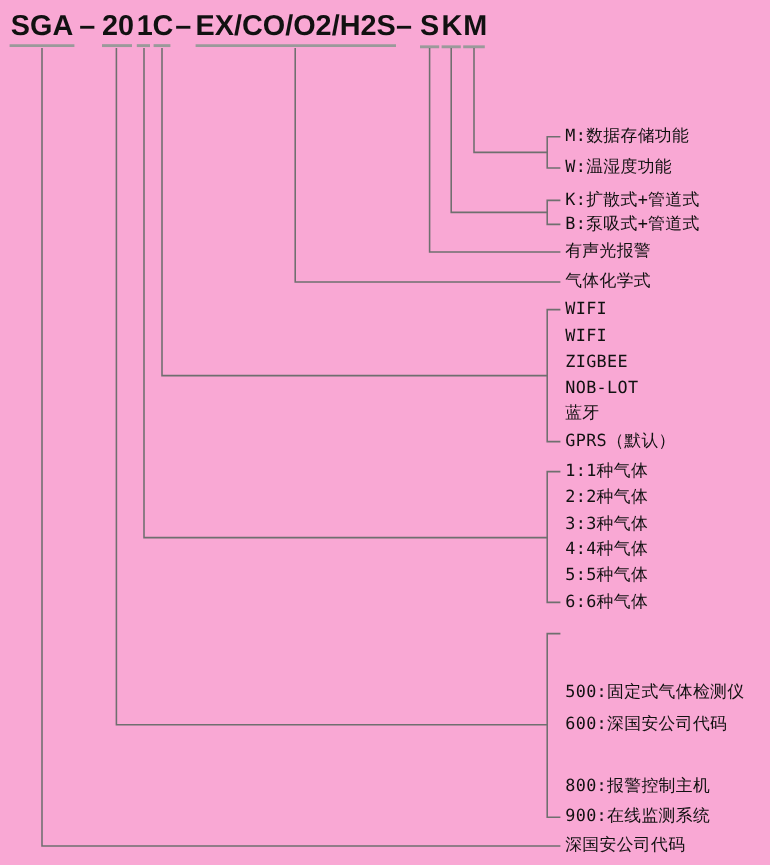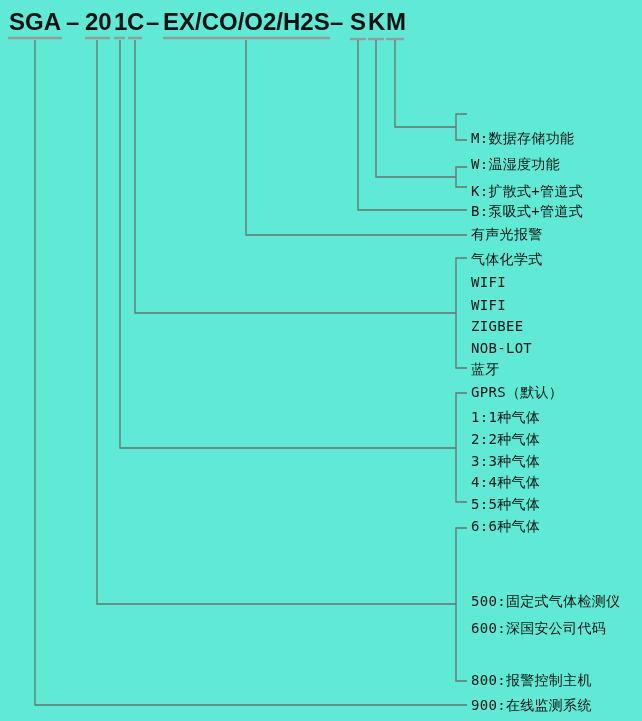--- a/index.html
+++ b/index.html
@@ -1,20 +1,20 @@
 <!DOCTYPE html>
 <html><head>
 <meta charset="utf-8">
 <style>
   html, body { margin: 0; padding: 0; background: #ffffff; }
   .canvas {
     position: relative;
     width: 642px;
     height: 721px;
-    background: #5eead4;
+    background: #f9a8d4;
     overflow: hidden;
     font-family: "DejaVu Sans Mono", monospace;
   }
   svg.lines { position: absolute; left: 0; top: 0; }
   .title {
     position: absolute;
     left: 0; top: 8px;
     width: 642px; height: 30px;
     font-family: "Liberation Sans", sans-serif;
     font-weight: 700;
@@ -25,21 +25,20 @@
   .tseg { position: absolute; top: 0; line-height: 28px; }
   .lbl {
     position: absolute;
     left: 471px;
     transform: translateY(-50%);
     font-size: 14px;
     line-height: 17px;
     color: #111111;
     white-space: nowrap;
     letter-spacing: 0.3px;
-    margin-top: 24px;
   }
 </style>
 </head>
 <body>
 
 <div class="canvas">
 
   <svg class="lines" width="642" height="721" viewBox="0 0 642 721">
 
     <g stroke="#9a9a9a" stroke-width="2.4" fill="none">

